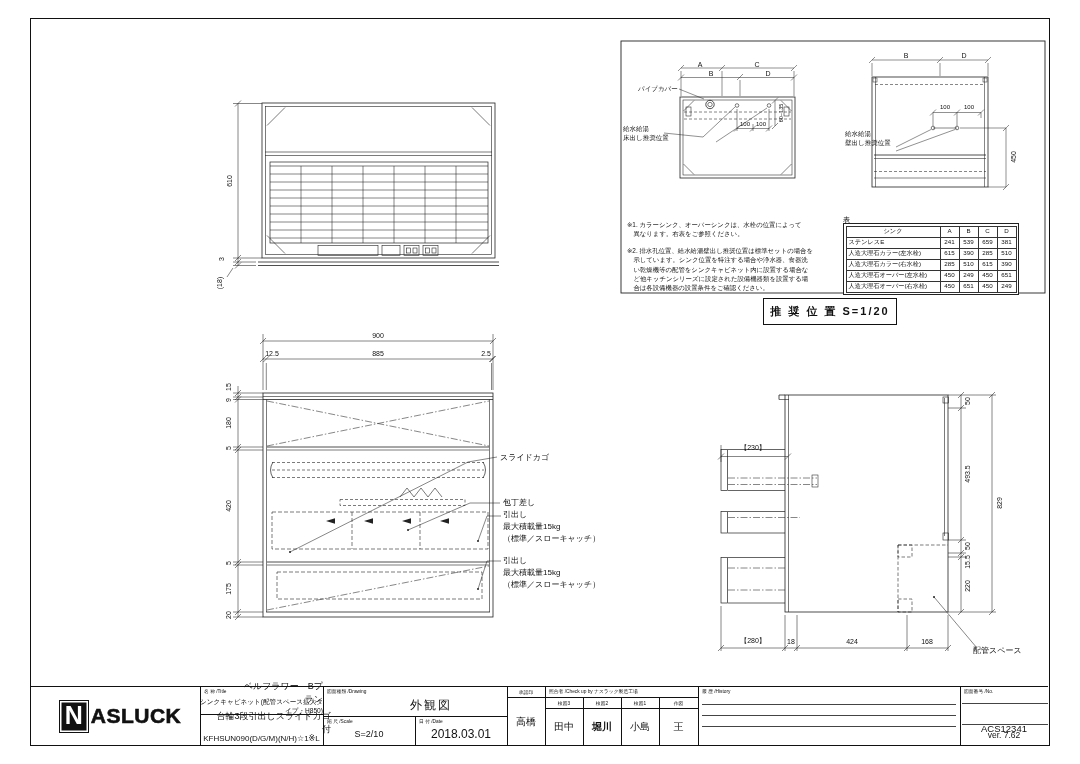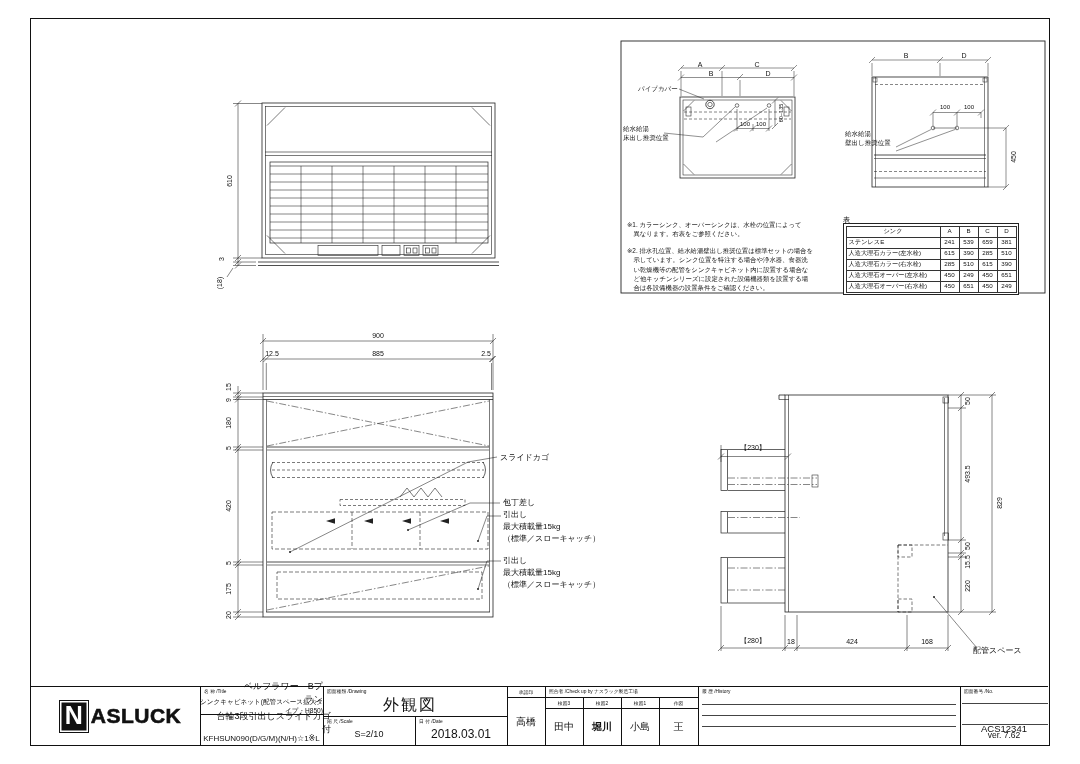--- a/index.html
+++ b/index.html
@@ -462,20 +462,21 @@
         <td class="nm">人造大理石オーバー(右水栓)</td>
         <td>450</td>
         <td>651</td>
         <td>450</td>
         <td>249</td>
       </tr>
     </tbody>
       </table>
   </div>
 
+  <div class="reco-box">推 奨 位 置  S=1/20</div>
 
   <div>
     <div class="tb-hline" style="left:30px;top:686px;width:1018px;"></div>
     <div class="tb-vline" style="left:200px;top:686px;height:60px;"></div>
     <div class="tb-vline" style="left:323px;top:686px;height:60px;"></div>
     <div class="tb-vline" style="left:507px;top:686px;height:60px;"></div>
     <div class="tb-vline" style="left:545px;top:686px;height:60px;"></div>
     <div class="tb-vline" style="left:698px;top:686px;height:60px;"></div>
     <div class="tb-vline" style="left:960px;top:686px;height:60px;"></div>
     <div class="tb-vline" style="left:583px;top:697px;height:49px;"></div>
@@ -492,21 +493,21 @@
       <span class="logo-rest">ASLUCK</span>
     </div>
 
     <div class="tb-tiny" style="left:204px;top:688px;">名 称 /Title</div>
     <div class="tb-cell" style="left:240px;top:686px;width:83px;height:14px;font-size:9px;">ベルフラワー　Bプラン</div>
     <div class="tb-cell" style="left:200px;top:699px;width:123px;height:15px;font-size:6.6px;">シンクキャビネット(配管スペース拡大タイプ・H850)</div>
     <div class="tb-cell" style="left:200px;top:714px;width:123px;height:17px;font-size:9px;padding-left:8px;">台輪3段引出しスライドカゴ付</div>
     <div class="tb-cell" style="left:200px;top:730px;width:123px;height:16px;font-size:8px;">KFHSUN090(D/G/M)(N/H)☆1※L</div>
 
     <div class="tb-tiny" style="left:327px;top:688px;">図面種類 /Drawing</div>
-    <div class="tb-cell" style="left:318px;top:694px;width:184px;height:22px;font-size:16px;letter-spacing:2px;">外観図</div>
+    <div class="tb-cell" style="left:339px;top:694px;width:184px;height:22px;font-size:12px;letter-spacing:2px;">外観図</div>
     <div class="tb-tiny" style="left:327px;top:718px;">縮 尺 /Scale</div>
     <div class="tb-cell" style="left:323px;top:724px;width:92px;height:20px;font-size:9px;">S=2/10</div>
     <div class="tb-tiny" style="left:419px;top:718px;">日 付 /Date</div>
     <div class="tb-cell" style="left:415px;top:724px;width:92px;height:20px;font-size:12px;">2018.03.01</div>
 
     <div class="tb-cell" style="left:507px;top:686px;width:38px;height:11px;font-size:4.8px;">承認印</div>
     <div class="tb-cell" style="left:507px;top:697px;width:38px;height:49px;font-size:10px;">高橋</div>
 
     <div class="tb-tiny" style="left:549px;top:688px;">照合者 /Check up by ナスラック製造工場</div>
     <div class="tb-cell" style="left:545px;top:697px;width:38px;height:11px;font-size:4.8px;">検図3</div>

